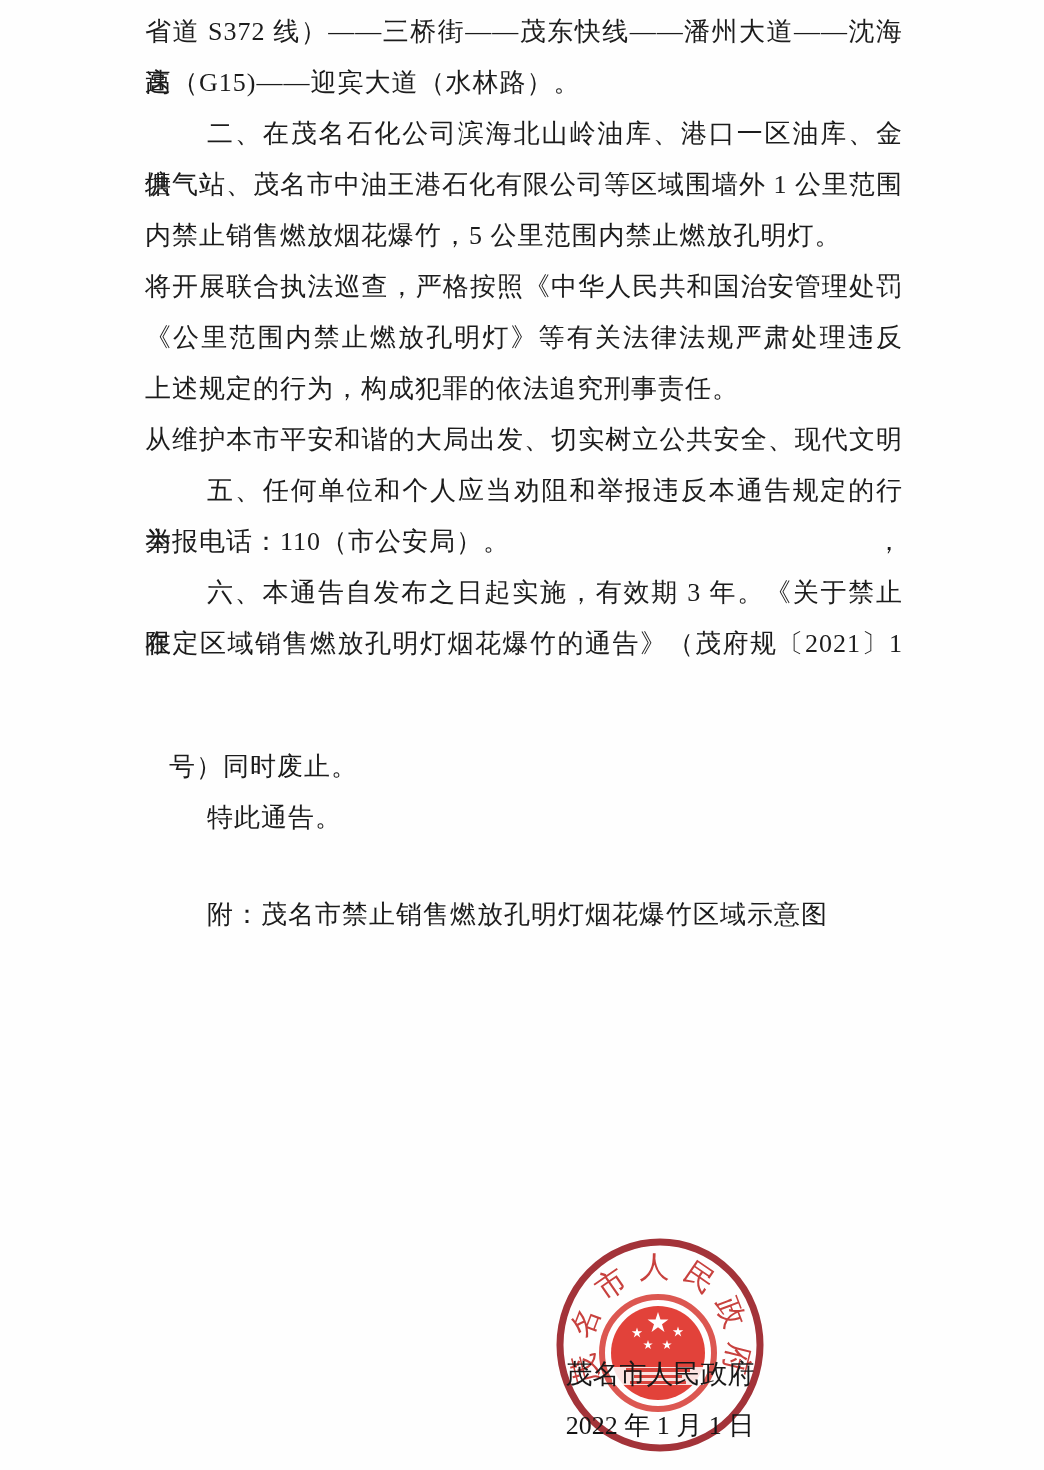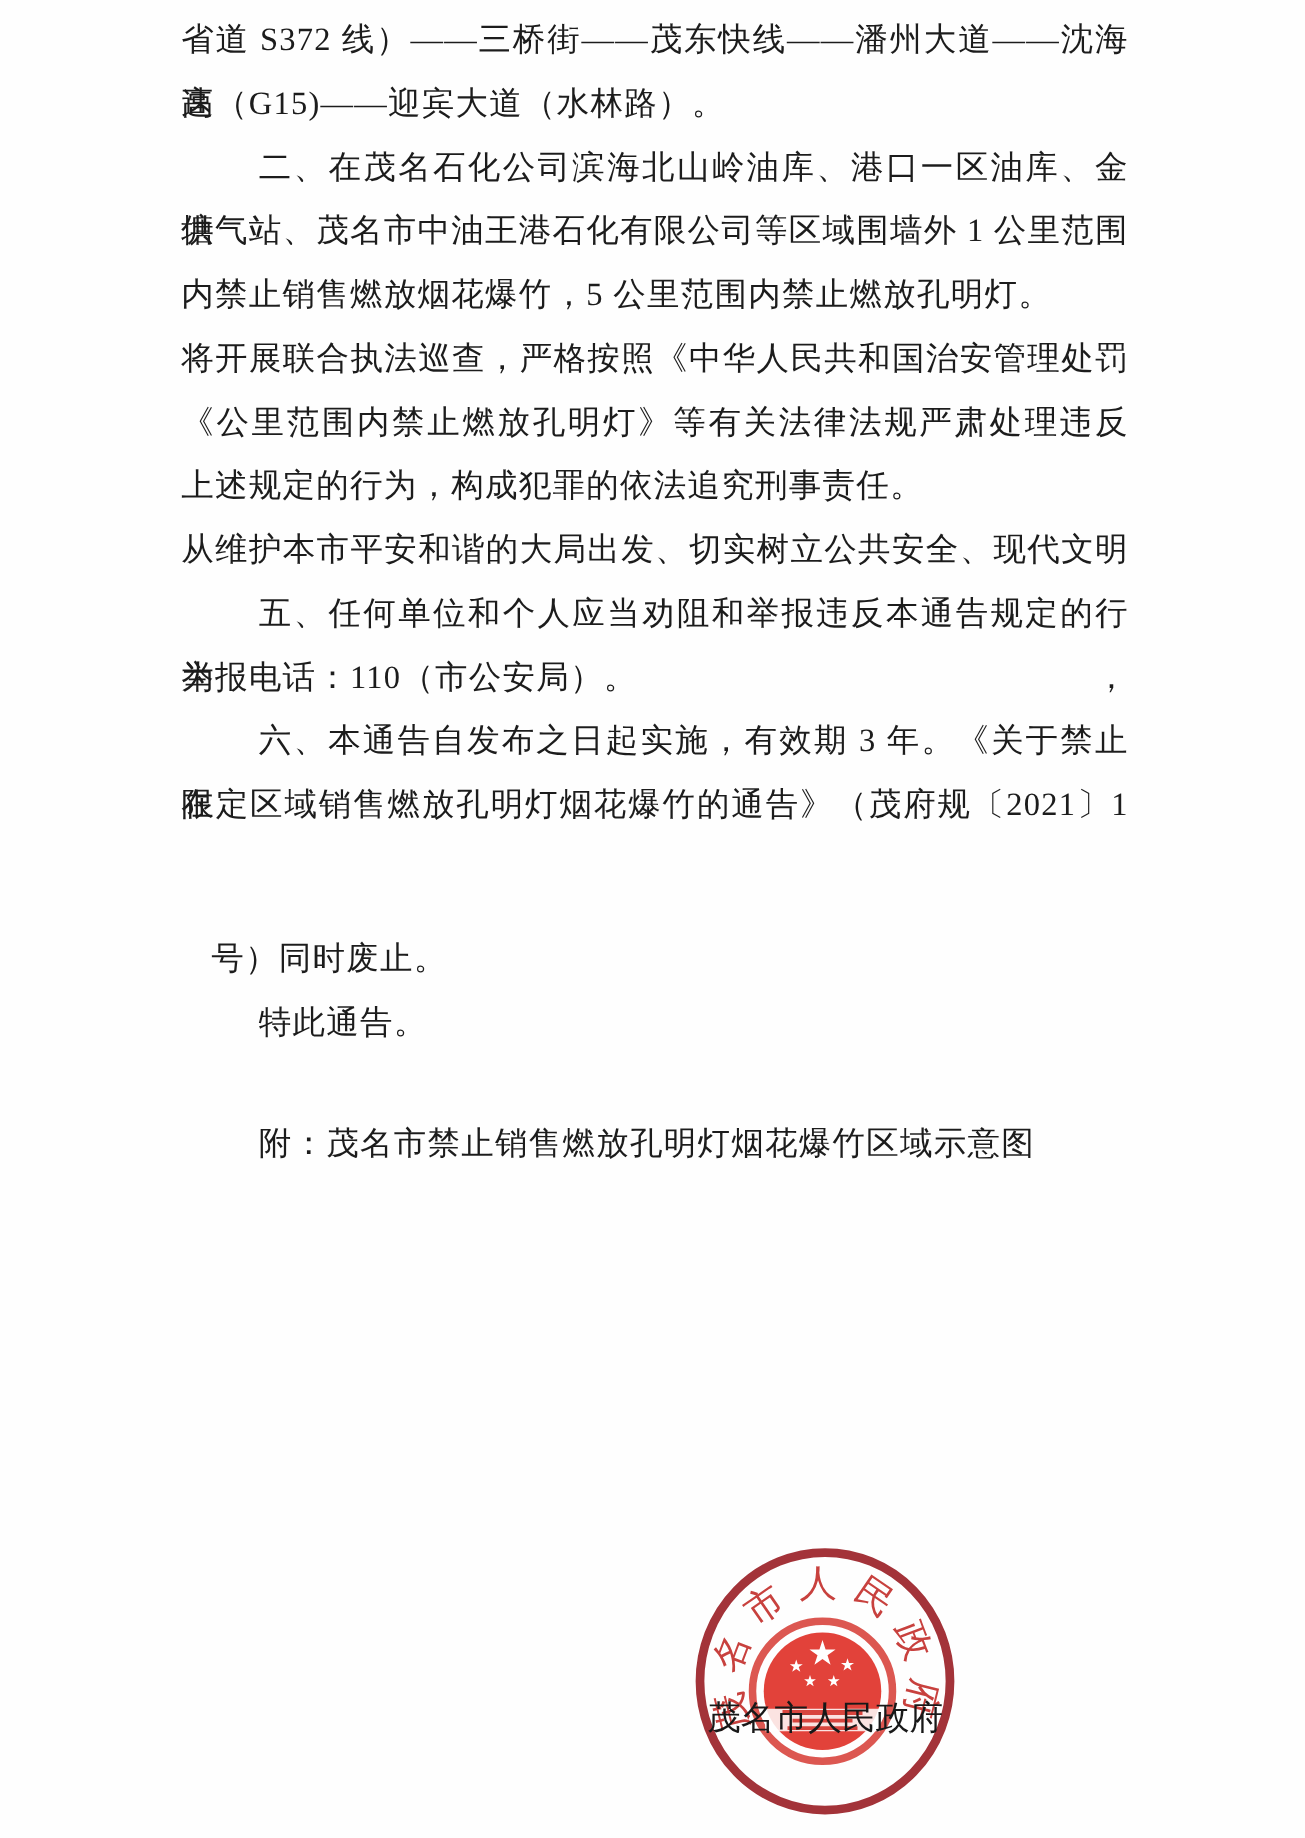--- a/index.html
+++ b/index.html
@@ -96,15 +96,16 @@
           <rect x="-28" y="28" width="56" height="3" fill="#d8453e"></rect>
           <use href="#star" fill="#ffffff" transform="translate(0,-30) scale(1.1)"></use>
           <use href="#star" fill="#ffffff" transform="translate(-21,-20) scale(0.55)"></use>
           <use href="#star" fill="#ffffff" transform="translate(20,-21) scale(0.55)"></use>
           <use href="#star" fill="#ffffff" transform="translate(-10,-8) scale(0.5)"></use>
           <use href="#star" fill="#ffffff" transform="translate(9,-8) scale(0.5)"></use>
         </g>
       </g>
     </svg>
     <div class="seal-name">茂名市人民政府</div>
+    <div class="seal-date">2022 年 1 月 1 日</div>
   </div>
 
 </div>
 
 </body></html>

